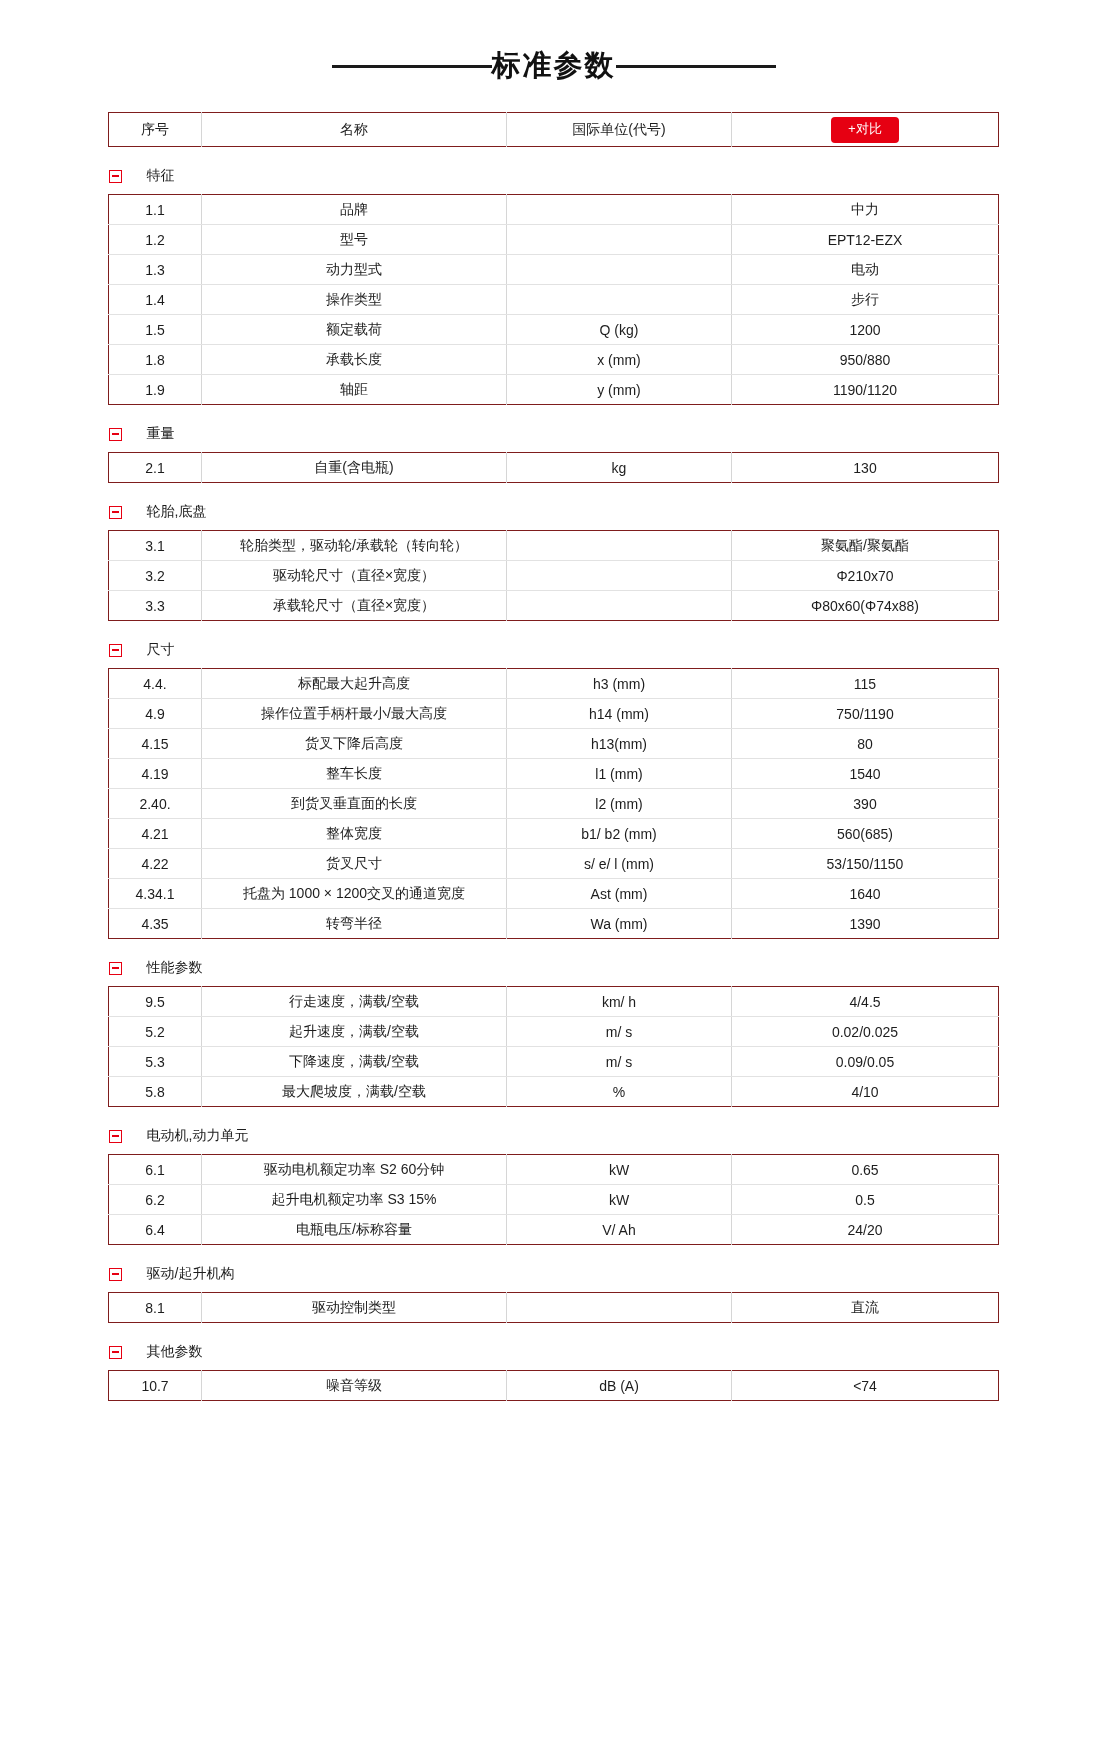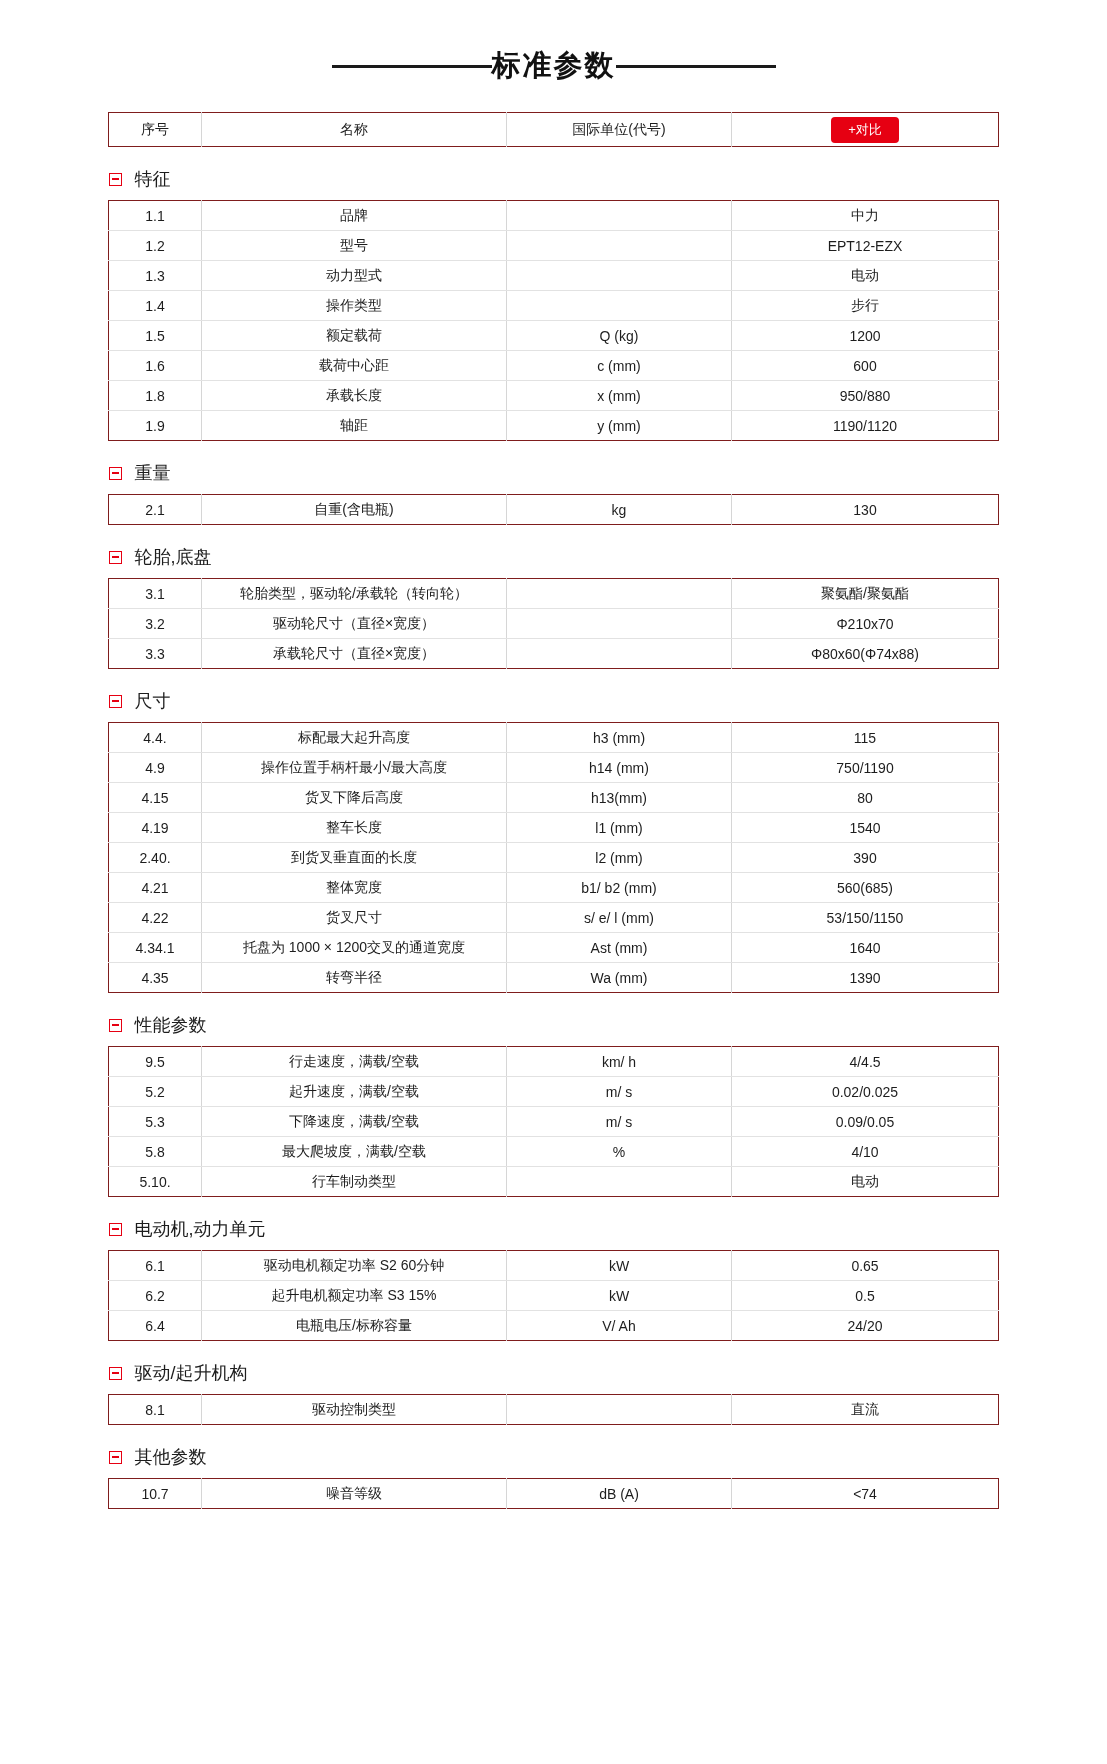--- a/index.html
+++ b/index.html
@@ -78,32 +78,32 @@
   .compare-btn {
     display: inline-block;
     background: #e60012;
     color: #ffffff;
     font-size: 13px;
     line-height: 1;
     padding: 6px 17px 7px 17px;
     border-radius: 4px;
     border: none;
     cursor: pointer;
-    font-family: Liberation Sans, sans-serif;
+    font-family: Liberation Mono, monospace;
     white-space: nowrap;
   }
 
   
   .section-head {
     width: 890px;
     margin: 20px auto 9px auto;
     display: flex;
     align-items: center;
-    gap: 13px;
-    font-size: 18px;
+    gap: 25px;
+    font-size: 14px;
     color: #1d1d1d;
   }
   .minus-box {
     width: 13px;
     height: 13px;
     border: 1px solid #e60012;
     box-sizing: border-box;
     position: relative;
     display: inline-block;
     flex: 0 0 auto;
@@ -188,26 +188,20 @@
             <td></td>
             <td>步行</td>
           </tr>
           <tr>
             <td>1.5</td>
             <td>额定载荷</td>
             <td>Q (kg)</td>
             <td>1200</td>
           </tr>
           <tr>
-            <td>1.6</td>
-            <td>载荷中心距</td>
-            <td>c (mm)</td>
-            <td>600</td>
-          </tr>
-          <tr>
             <td>1.8</td>
             <td>承载长度</td>
             <td>x (mm)</td>
             <td>950/880</td>
           </tr>
           <tr>
             <td>1.9</td>
             <td>轴距</td>
             <td>y (mm)</td>
             <td>1190/1120</td>
@@ -363,26 +357,20 @@
             <td>下降速度，满载/空载</td>
             <td>m/ s</td>
             <td>0.09/0.05</td>
           </tr>
           <tr>
             <td>5.8</td>
             <td>最大爬坡度，满载/空载</td>
             <td>%</td>
             <td>4/10</td>
           </tr>
-          <tr>
-            <td>5.10.</td>
-            <td>行车制动类型</td>
-            <td></td>
-            <td>电动</td>
-          </tr>
         </tbody>
       </table>
       <div class="section-head">
         <span class="minus-box"></span>
         <span class="section-label">电动机,动力单元</span>
       </div>
       <table class="spec-table">
         <colgroup>
           <col class="c-no">
           <col class="c-name">

